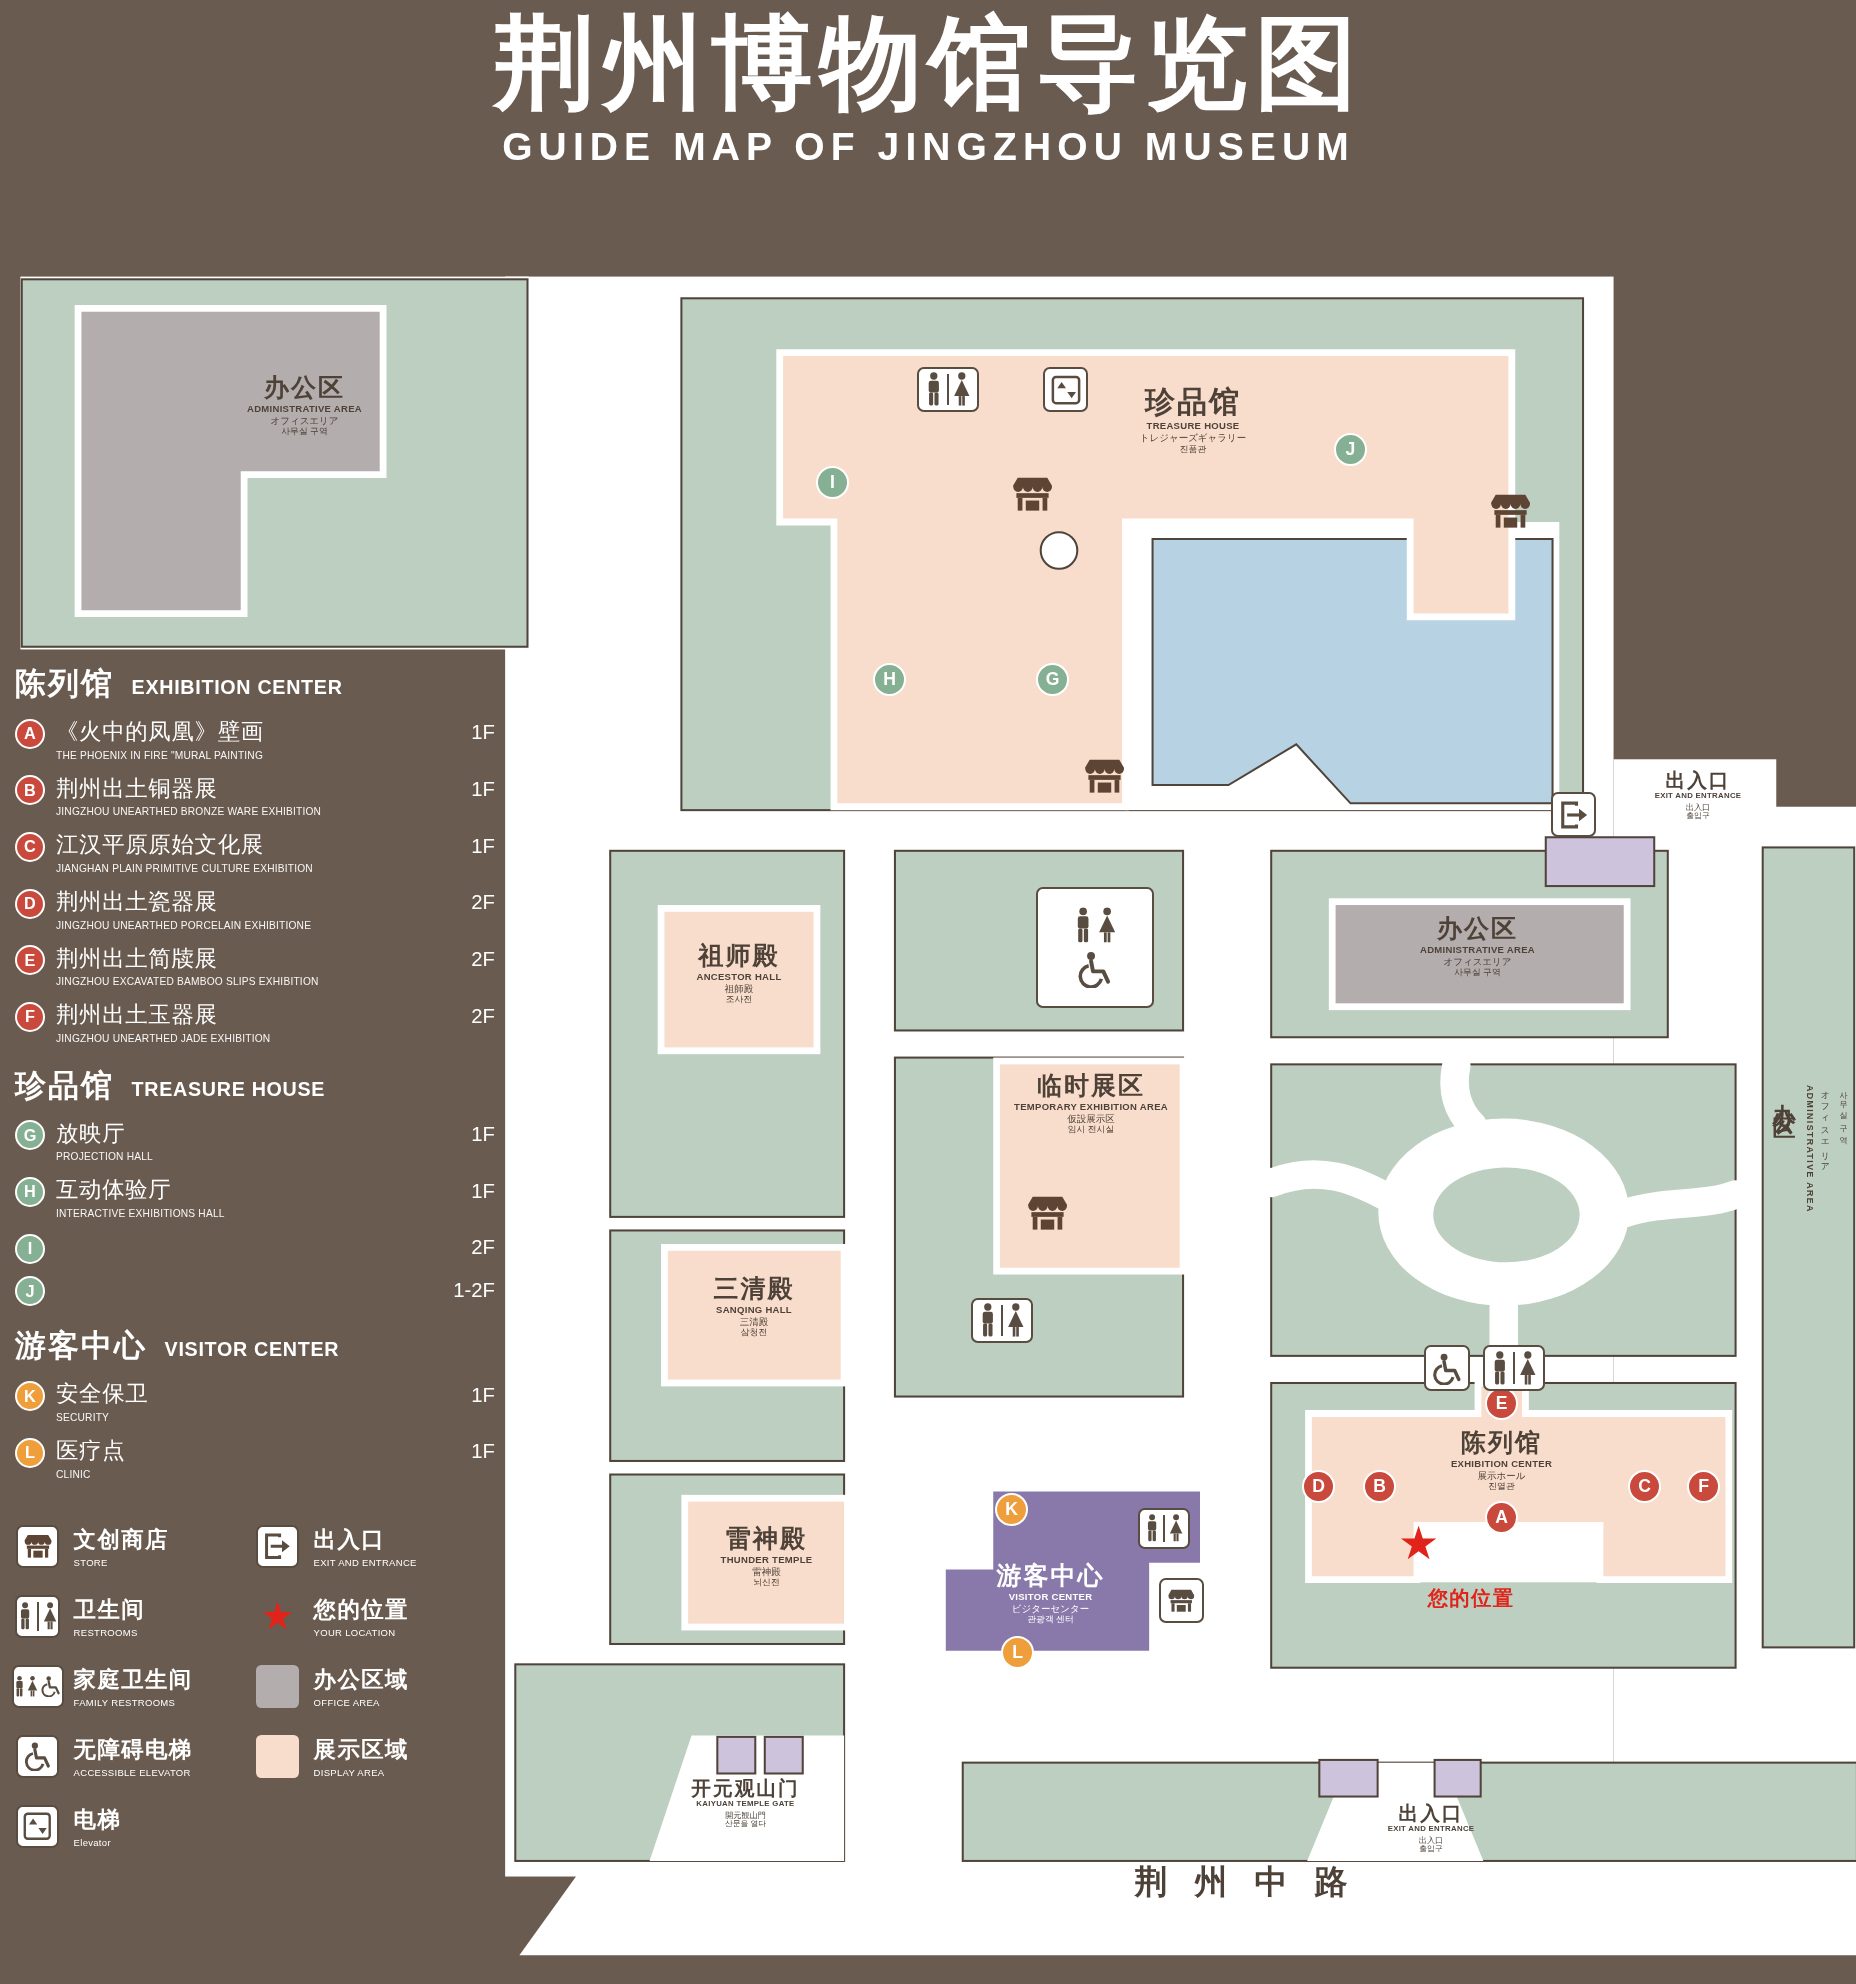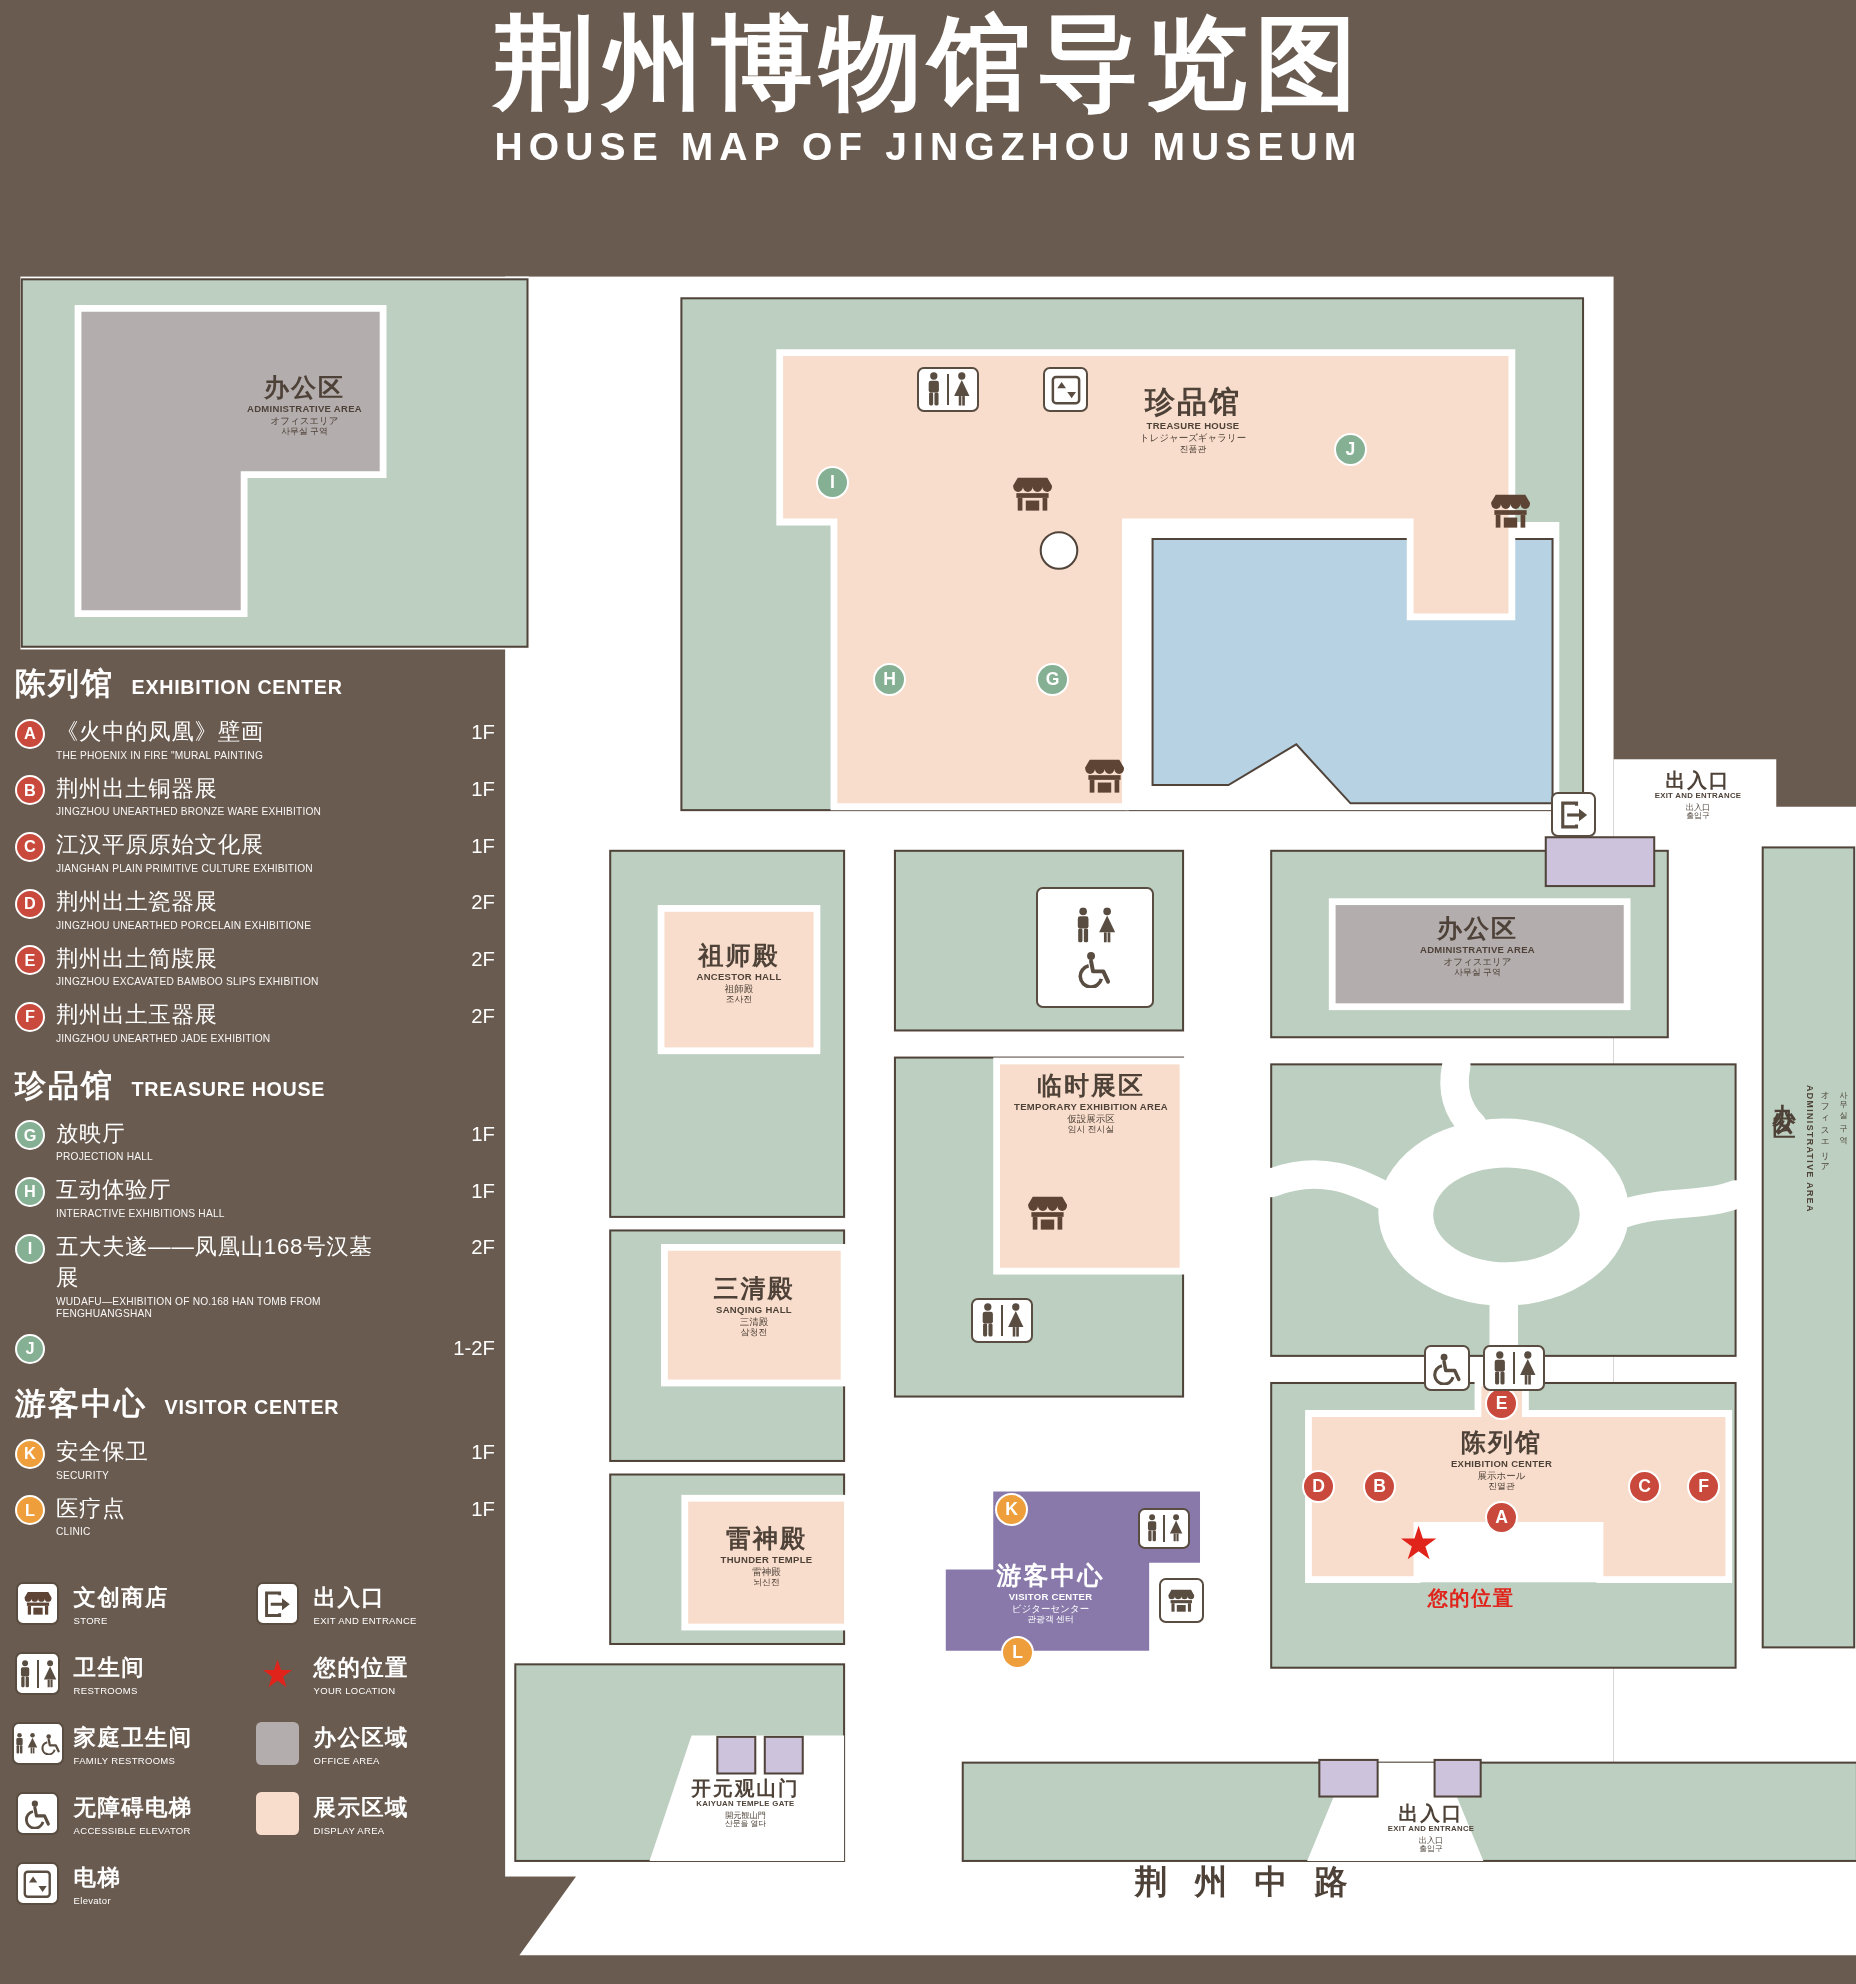--- a/index.html
+++ b/index.html
@@ -135,21 +135,21 @@
       <rect x="47" y="33" width="7" height="19" fill="currentColor"></rect>
       <rect x="22" y="37" width="20" height="15" fill="currentColor"></rect>
     </symbol>
   </defs>
 </svg>
 
 <div id="stage">
 
   <div class="title-wrap">
     <h1 class="title-zh">荆州博物馆导览图</h1>
-    <div class="title-en">HOUSE MAP OF JINGZHOU MUSEUM</div>
+    <div class="title-en">GUIDE MAP OF JINGZHOU MUSEUM</div>
   </div>
 
   <svg class="mapsvg" width="1857" height="1985" viewBox="0 0 2739 2928">
 
     <rect class="w" x="30" y="408" width="750" height="550"></rect>
     <rect class="w" x="745" y="408" width="1635" height="2360"></rect>
     <rect class="w" x="2380" y="1120" width="240" height="1648"></rect>
     <rect class="w" x="2618" y="1190" width="121" height="1578"></rect>
     <polygon class="w" points="866,2745 2739,2745 2739,2884 766,2884"></polygon>
 
@@ -471,24 +471,20 @@
     <div class="sb-row">
       <span class="badge m-green">H</span>
       <span class="sb-texts">
           <span class="sb-zh">互动体验厅</span>
           <span class="sb-en">INTERACTIVE EXHIBITIONS HALL</span>
         </span>
       <span class="sb-floor">1F</span>
     </div>
     <div class="sb-row">
       <span class="badge m-green">I</span>
-      <span class="sb-texts">
-          <span class="sb-zh">五大夫遂——凤凰山168号汉墓展</span>
-          <span class="sb-en">WUDAFU—EXHIBITION OF NO.168 HAN TOMB FROM FENGHUANGSHAN</span>
-        </span>
       <span class="sb-floor">2F</span>
     </div>
     <div class="sb-row">
       <span class="badge m-green">J</span>
       <span class="sb-floor">1-2F</span>
     </div>
 
     <div class="sb-header">
       <span class="sb-h-zh">游客中心</span>
       <span class="sb-h-en">VISITOR CENTER</span>

